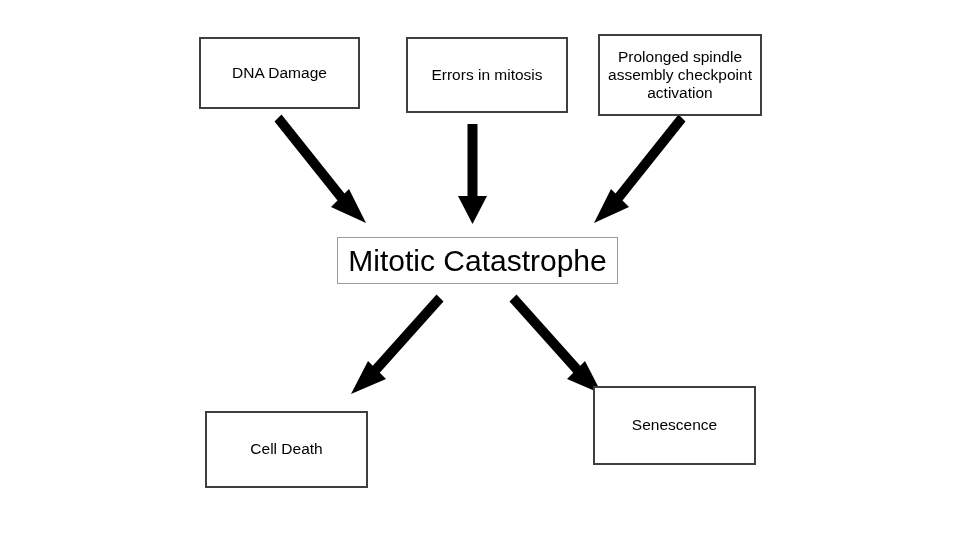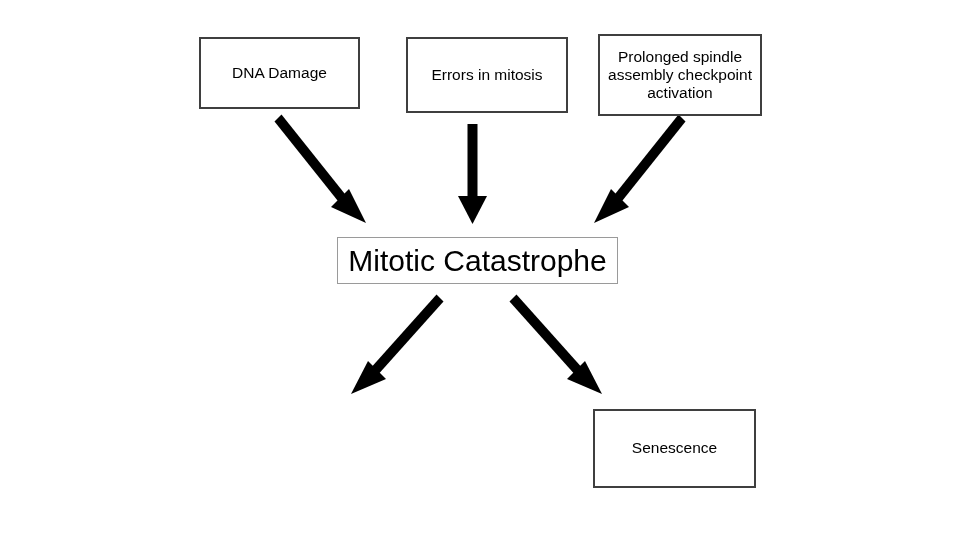--- a/index.html
+++ b/index.html
@@ -54,21 +54,21 @@
   }
   
   .outcome {
     border: 2px solid #3f3f3f;
     font-size: 15.5px;
   }
   #node-cell-death {
     left: 205px;  top: 411px; width: 163px; height: 77px;
   }
   #node-senescence {
-    left: 593px;  top: 409px; width: 163px; height: 79px;
+    left: 593px;  top: 386px; width: 163px; height: 79px;
   }
   
   #arrow-layer {
     position: absolute;
     left: 0; top: 0;
     width: 960px;
     height: 540px;
     pointer-events: none;
   }
   .arrow-shape {
@@ -121,18 +121,21 @@
   <div class="node cause" id="node-prolonged-spindle">
     <span class="node-text">Prolonged spindle
 assembly checkpoint
 activation</span>
   </div>
 
   <div class="node" id="node-mitotic-catastrophe">
     <span class="node-text">Mitotic Catastrophe</span>
   </div>
 
+  <div class="node outcome" id="node-cell-death">
+    <span class="node-text">Cell Death</span>
+  </div>
 
   <div class="node outcome" id="node-senescence">
     <span class="node-text">Senescence</span>
   </div>
 
 </div>
 
 </body></html>

